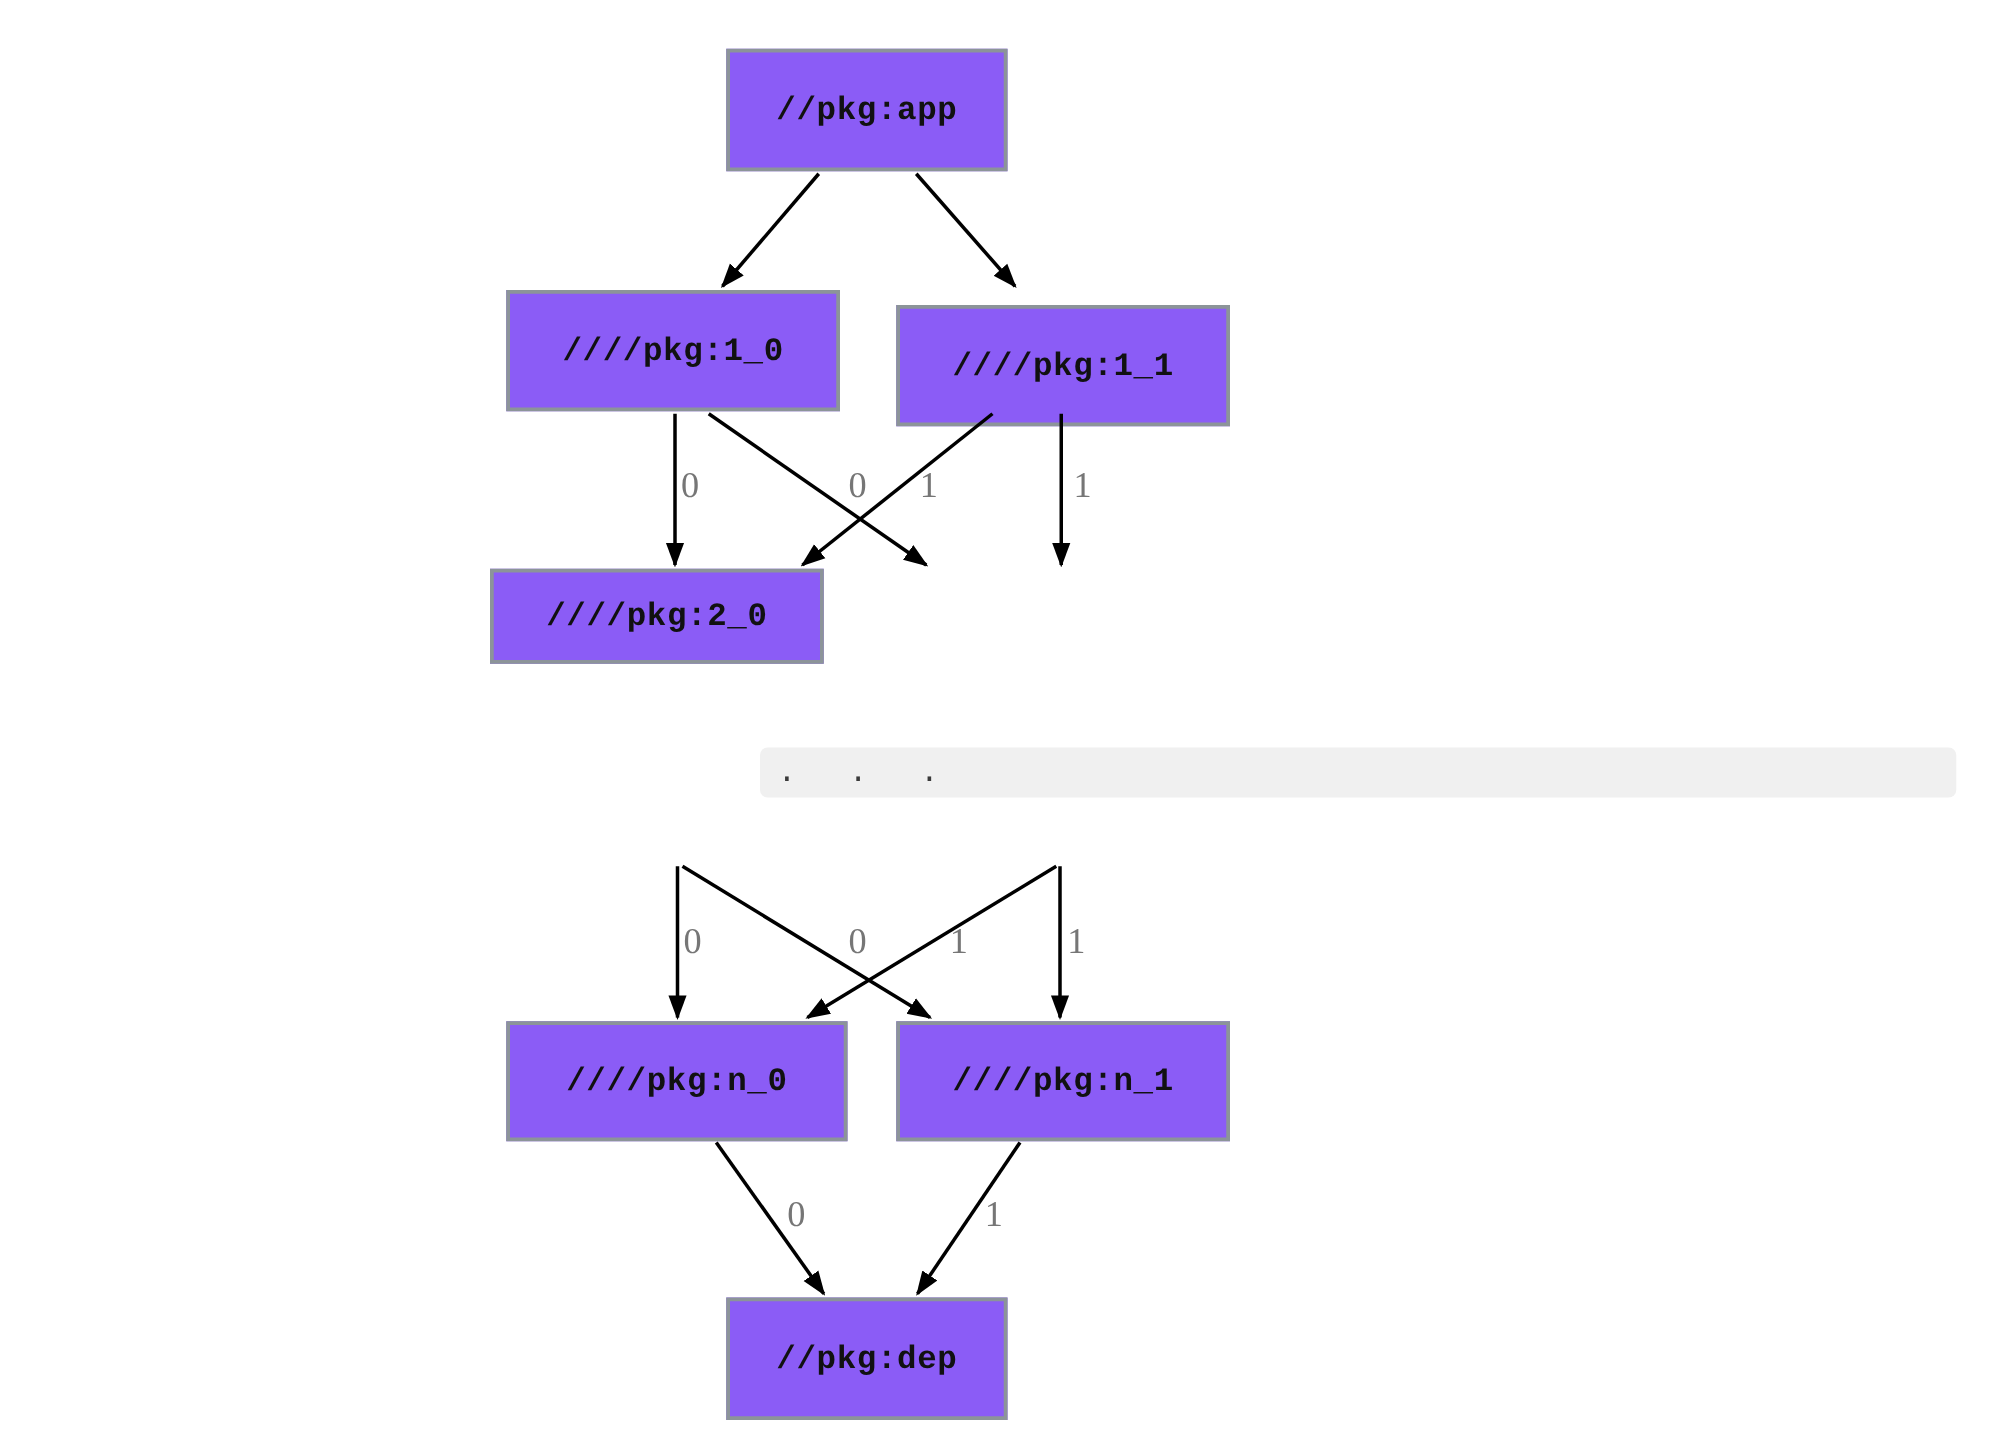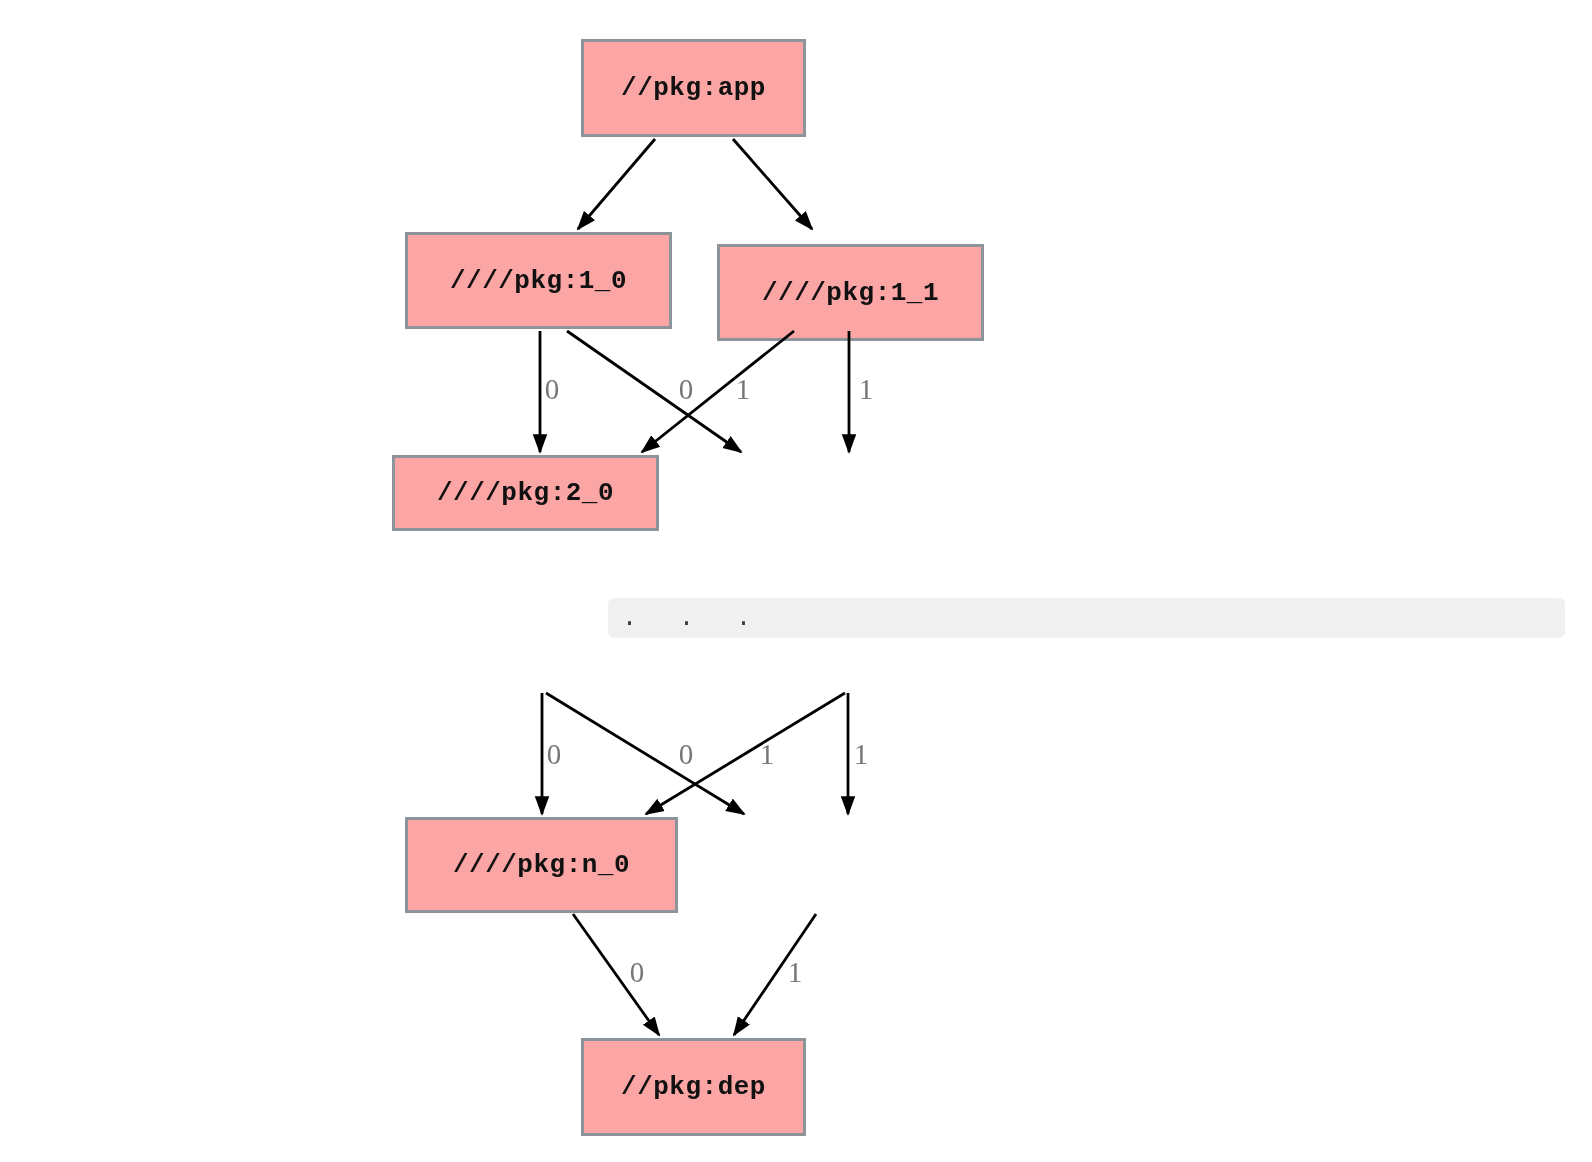--- a/index.html
+++ b/index.html
@@ -11,21 +11,21 @@
     position: relative;
     width: 1592px;
     height: 1162px;
     background: #ffffff;
     overflow: hidden;
     font-family: "Liberation Sans", sans-serif;
   }
   .node {
     position: absolute;
     box-sizing: border-box;
-    background: #fca5a5;
+    background: #8b5cf6;
     border: 3px solid #8C9499;
     display: flex;
     align-items: center;
     justify-content: center;
     z-index: 1;
   }
   .node span {
     font-family: "Liberation Mono", "DejaVu Sans Mono", monospace;
     font-weight: 700;
     font-size: 26px;
@@ -89,20 +89,23 @@
     <span>////pkg:2_0</span>
   </div>
 
   <div class="band">
     <span>.  .  .</span>
   </div>
 
   <div class="node" style="left:405px;top:817px;width:273px;height:96px">
     <span>////pkg:n_0</span>
   </div>
+  <div class="node" style="left:717px;top:817px;width:267px;height:96px">
+    <span>////pkg:n_1</span>
+  </div>
   <div class="node" style="left:581px;top:1038px;width:225px;height:98px">
     <span>//pkg:dep</span>
   </div>
 
   <svg class="edges" width="1592" height="1162" viewBox="0 0 1592 1162" xmlns="http://www.w3.org/2000/svg">
     <defs>
       <marker id="ah" viewBox="0 0 10 10" refX="9" refY="5" markerWidth="7" markerHeight="7" orient="auto" markerUnits="strokeWidth">
         <path d="M0,1.3 L10,5 L0,8.7 z" fill="#000000" stroke="none"></path>
       </marker>
     </defs>

